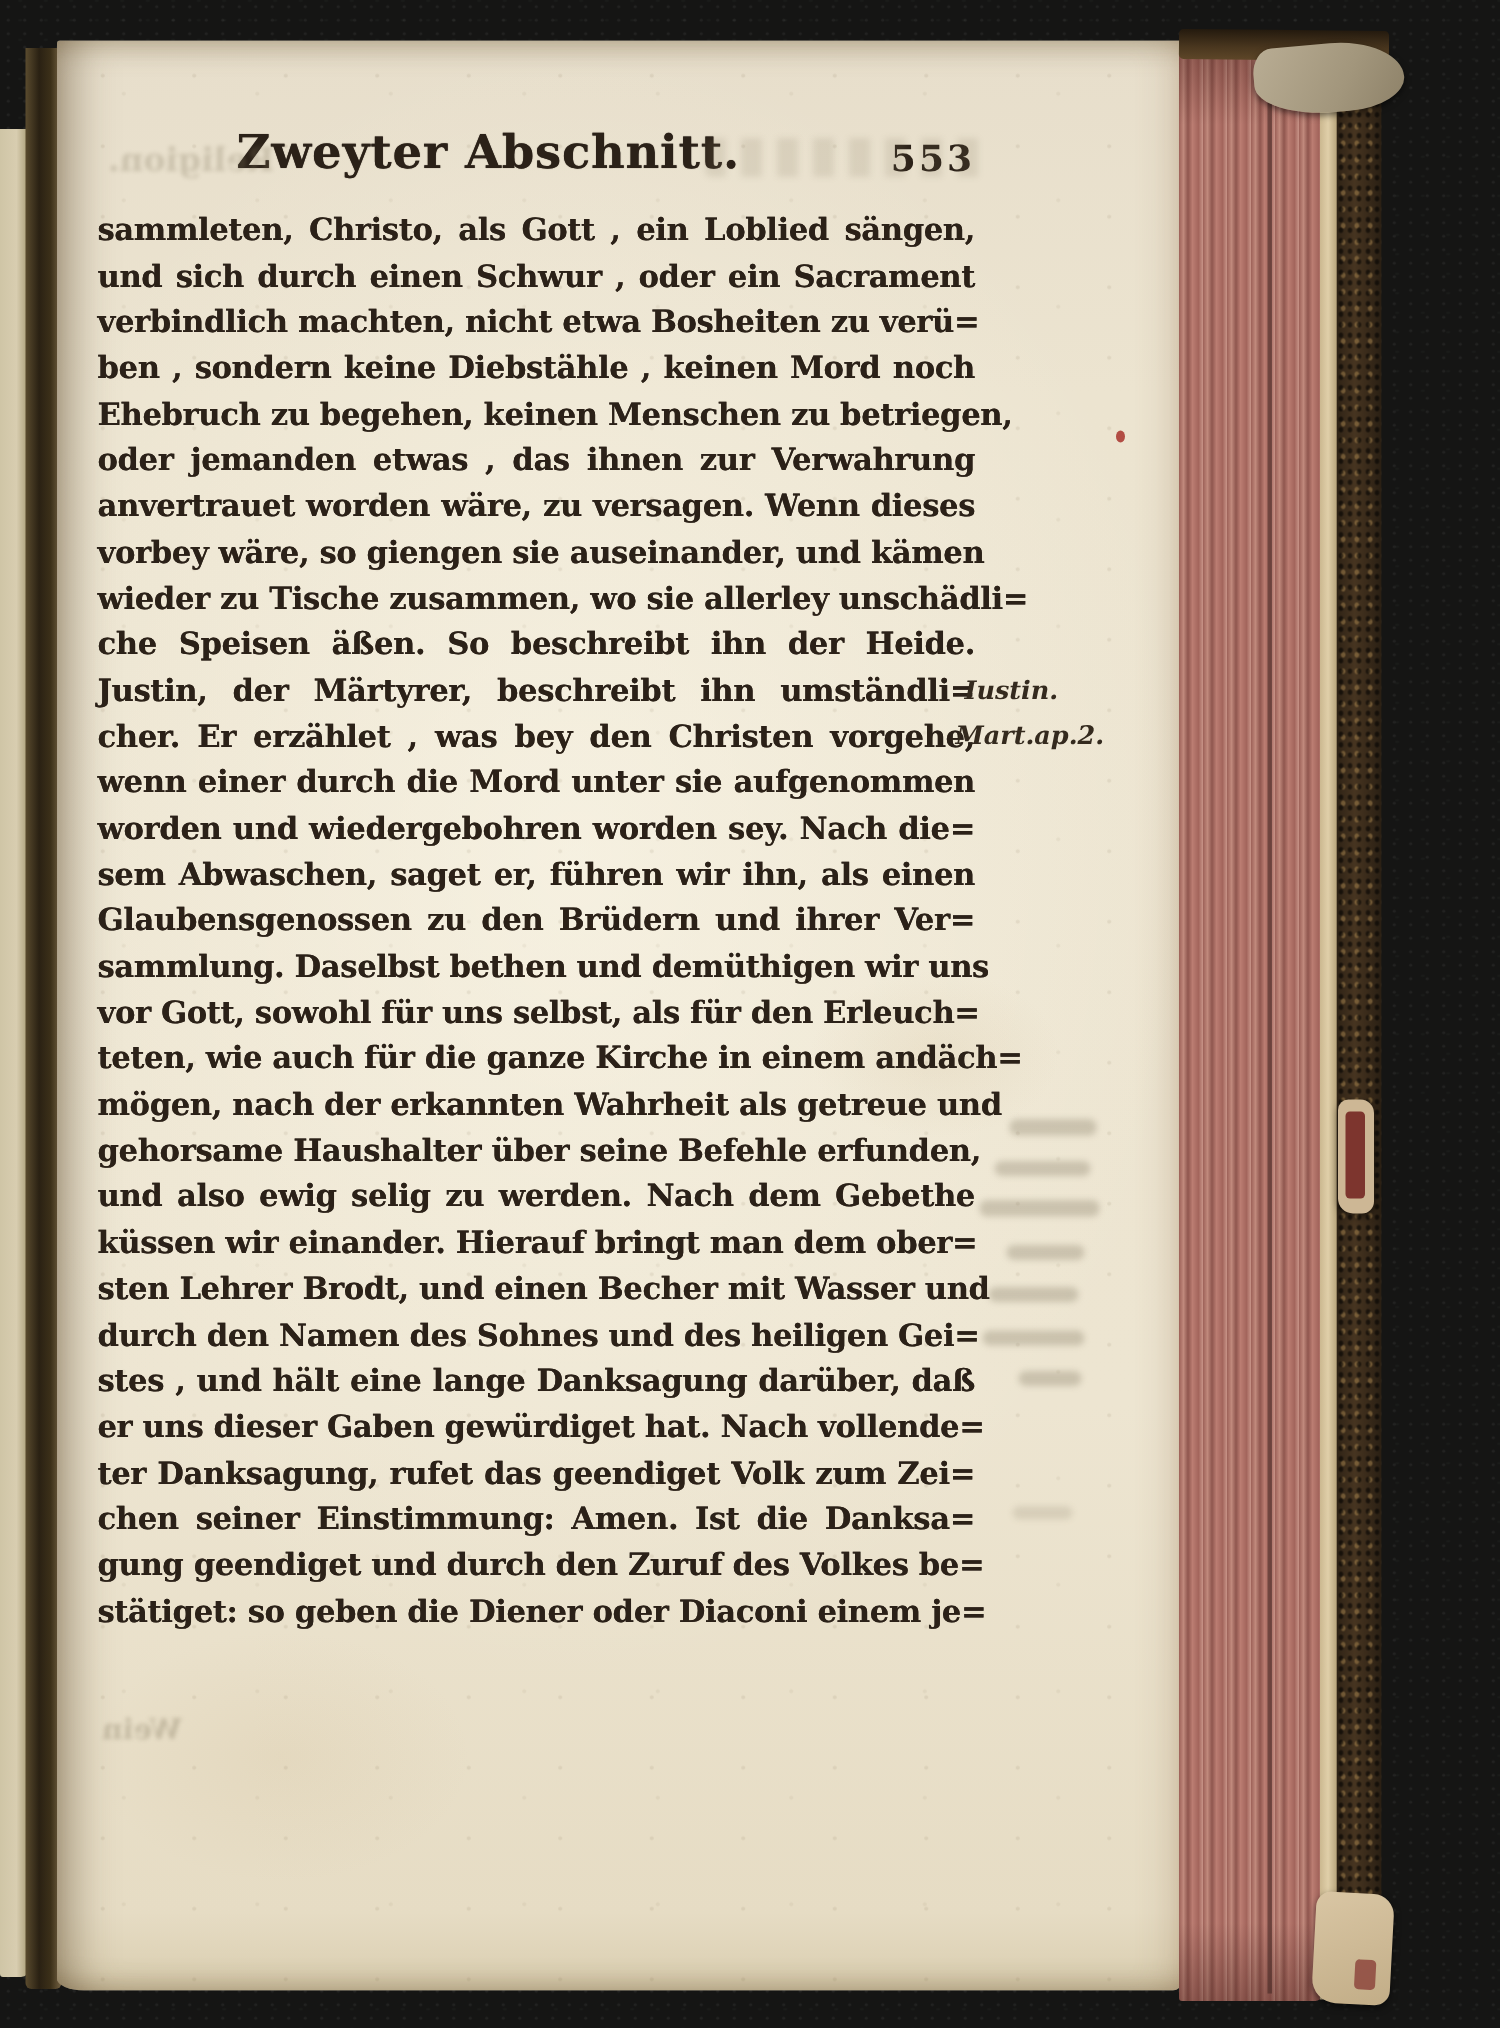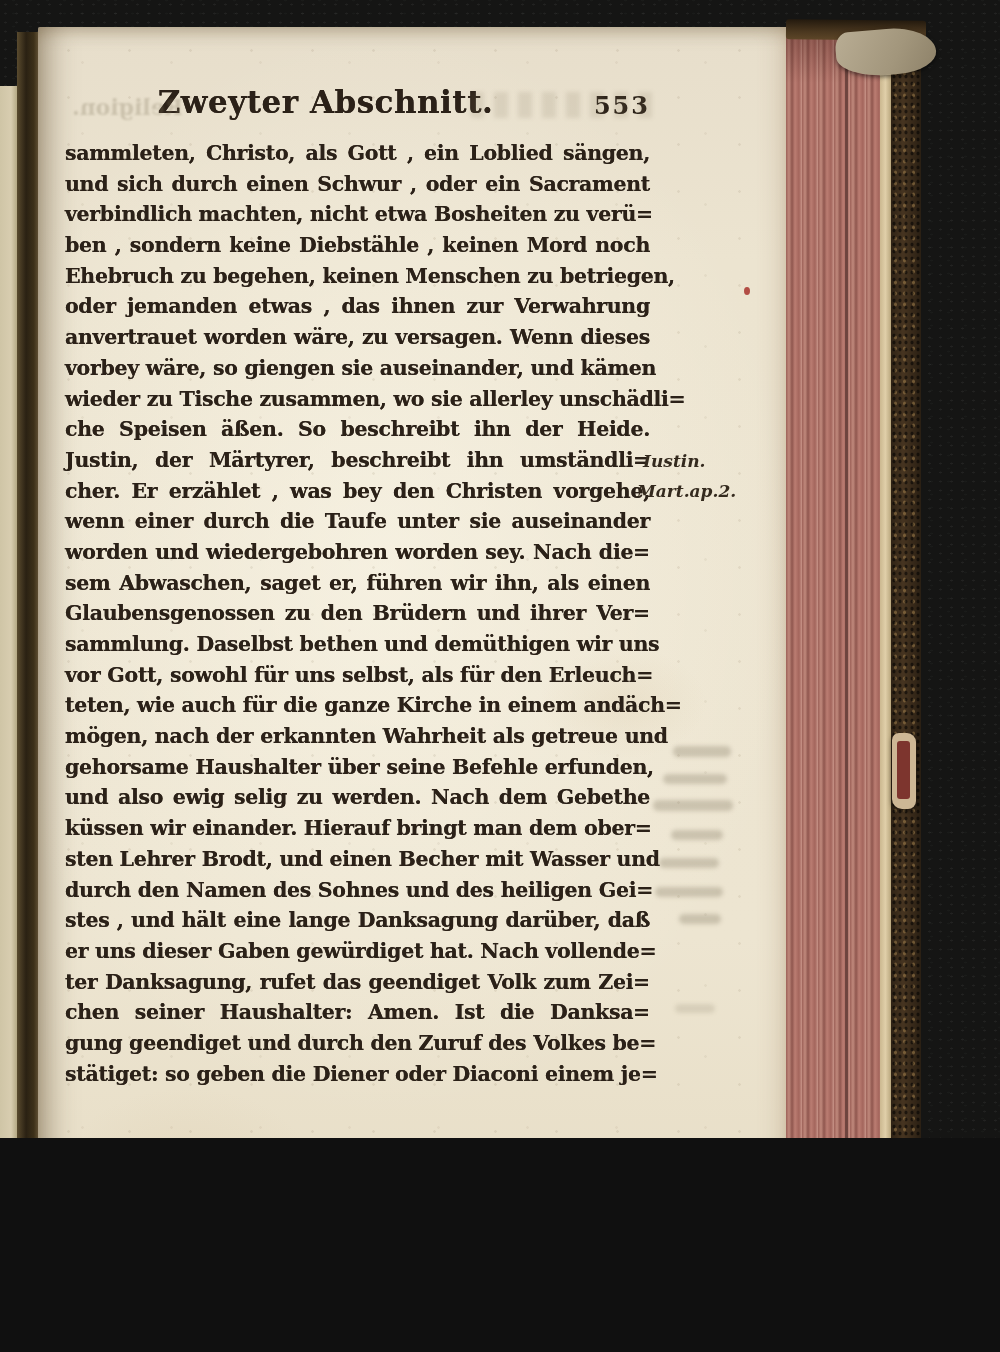--- a/index.html
+++ b/index.html
@@ -1,16 +1,16 @@
 <!DOCTYPE html>
 <html><head>
 <meta charset="utf-8">
 <style>
   html,body{margin:0;padding:0;background:#101010;}
-  .photo{position:relative;width:1000px;height:1138px;margin:0 auto;overflow:hidden;
+  .photo{position:relative;width:1000px;height:1352px;margin:0 auto;overflow:hidden;
     background-color:#151514;
     background-image:
       radial-gradient(rgba(255,255,255,.055) 1px, transparent 1.4px),
       radial-gradient(rgba(120,140,130,.05) 1px, transparent 1.4px);
     background-size:11px 9px, 17px 13px;
     background-position:0 0, 5px 7px;
     font-family:"DejaVu Serif", serif;}
   .photo *{position:absolute;box-sizing:border-box;}
 
   
@@ -151,37 +151,37 @@
         <div class="line">verbindlich machten, nicht etwa Bosheiten zu verü=</div>
         <div class="line">ben , sondern keine Diebstähle , keinen Mord noch</div>
         <div class="line">Ehebruch zu begehen, keinen Menschen zu betriegen,</div>
         <div class="line">oder jemanden etwas , das ihnen zur Verwahrung</div>
         <div class="line">anvertrauet worden wäre, zu versagen.  Wenn dieses</div>
         <div class="line">vorbey wäre, so giengen sie auseinander, und kämen</div>
         <div class="line">wieder zu Tische zusammen, wo sie allerley unschädli=</div>
         <div class="line">che Speisen äßen.   So beschreibt ihn der Heide.</div>
         <div class="line">Justin, der Märtyrer, beschreibt ihn umständli=</div>
         <div class="line">cher.   Er erzählet , was bey den Christen vorgehe,</div>
-        <div class="line">wenn einer durch die Taufe unter sie auseinander</div>
+        <div class="line">wenn einer durch die Mord unter sie aufgenommen</div>
         <div class="line">worden und wiedergebohren worden sey.  Nach die=</div>
         <div class="line">sem Abwaschen, saget er, führen wir ihn, als einen</div>
         <div class="line">Glaubensgenossen zu den Brüdern und ihrer Ver=</div>
         <div class="line">sammlung.   Daselbst bethen und demüthigen wir uns</div>
         <div class="line">vor Gott, sowohl für uns selbst, als für den Erleuch=</div>
         <div class="line">teten, wie auch für die ganze Kirche in einem andäch=</div>
         <div class="line">mögen, nach der erkannten Wahrheit als getreue und</div>
         <div class="line">gehorsame Haushalter über seine Befehle erfunden,</div>
         <div class="line">und also ewig selig zu werden.  Nach dem Gebethe</div>
         <div class="line">küssen wir einander.   Hierauf bringt man dem ober=</div>
         <div class="line">sten Lehrer Brodt, und einen Becher mit Wasser und</div>
         <div class="line">durch den Namen des Sohnes und des heiligen Gei=</div>
         <div class="line">stes , und hält eine lange Danksagung darüber, daß</div>
         <div class="line">er uns dieser Gaben gewürdiget hat.  Nach vollende=</div>
         <div class="line">ter Danksagung, rufet das geendiget Volk zum Zei=</div>
-        <div class="line">chen seiner Haushalter: Amen.   Ist die Danksa=</div>
+        <div class="line">chen seiner Einstimmung: Amen.   Ist die Danksa=</div>
         <div class="line">gung geendiget und durch den Zuruf des Volkes be=</div>
         <div class="line">stätiget: so geben die Diener oder Diaconi einem je=</div>
       </div>
 
     <div class="margin-note note-1">Iustin.</div>
     <div class="margin-note note-2">Mart.ap.2.</div>
 
   </div>
 
   <div class="ghost-text ghost-top">Religion.</div>

